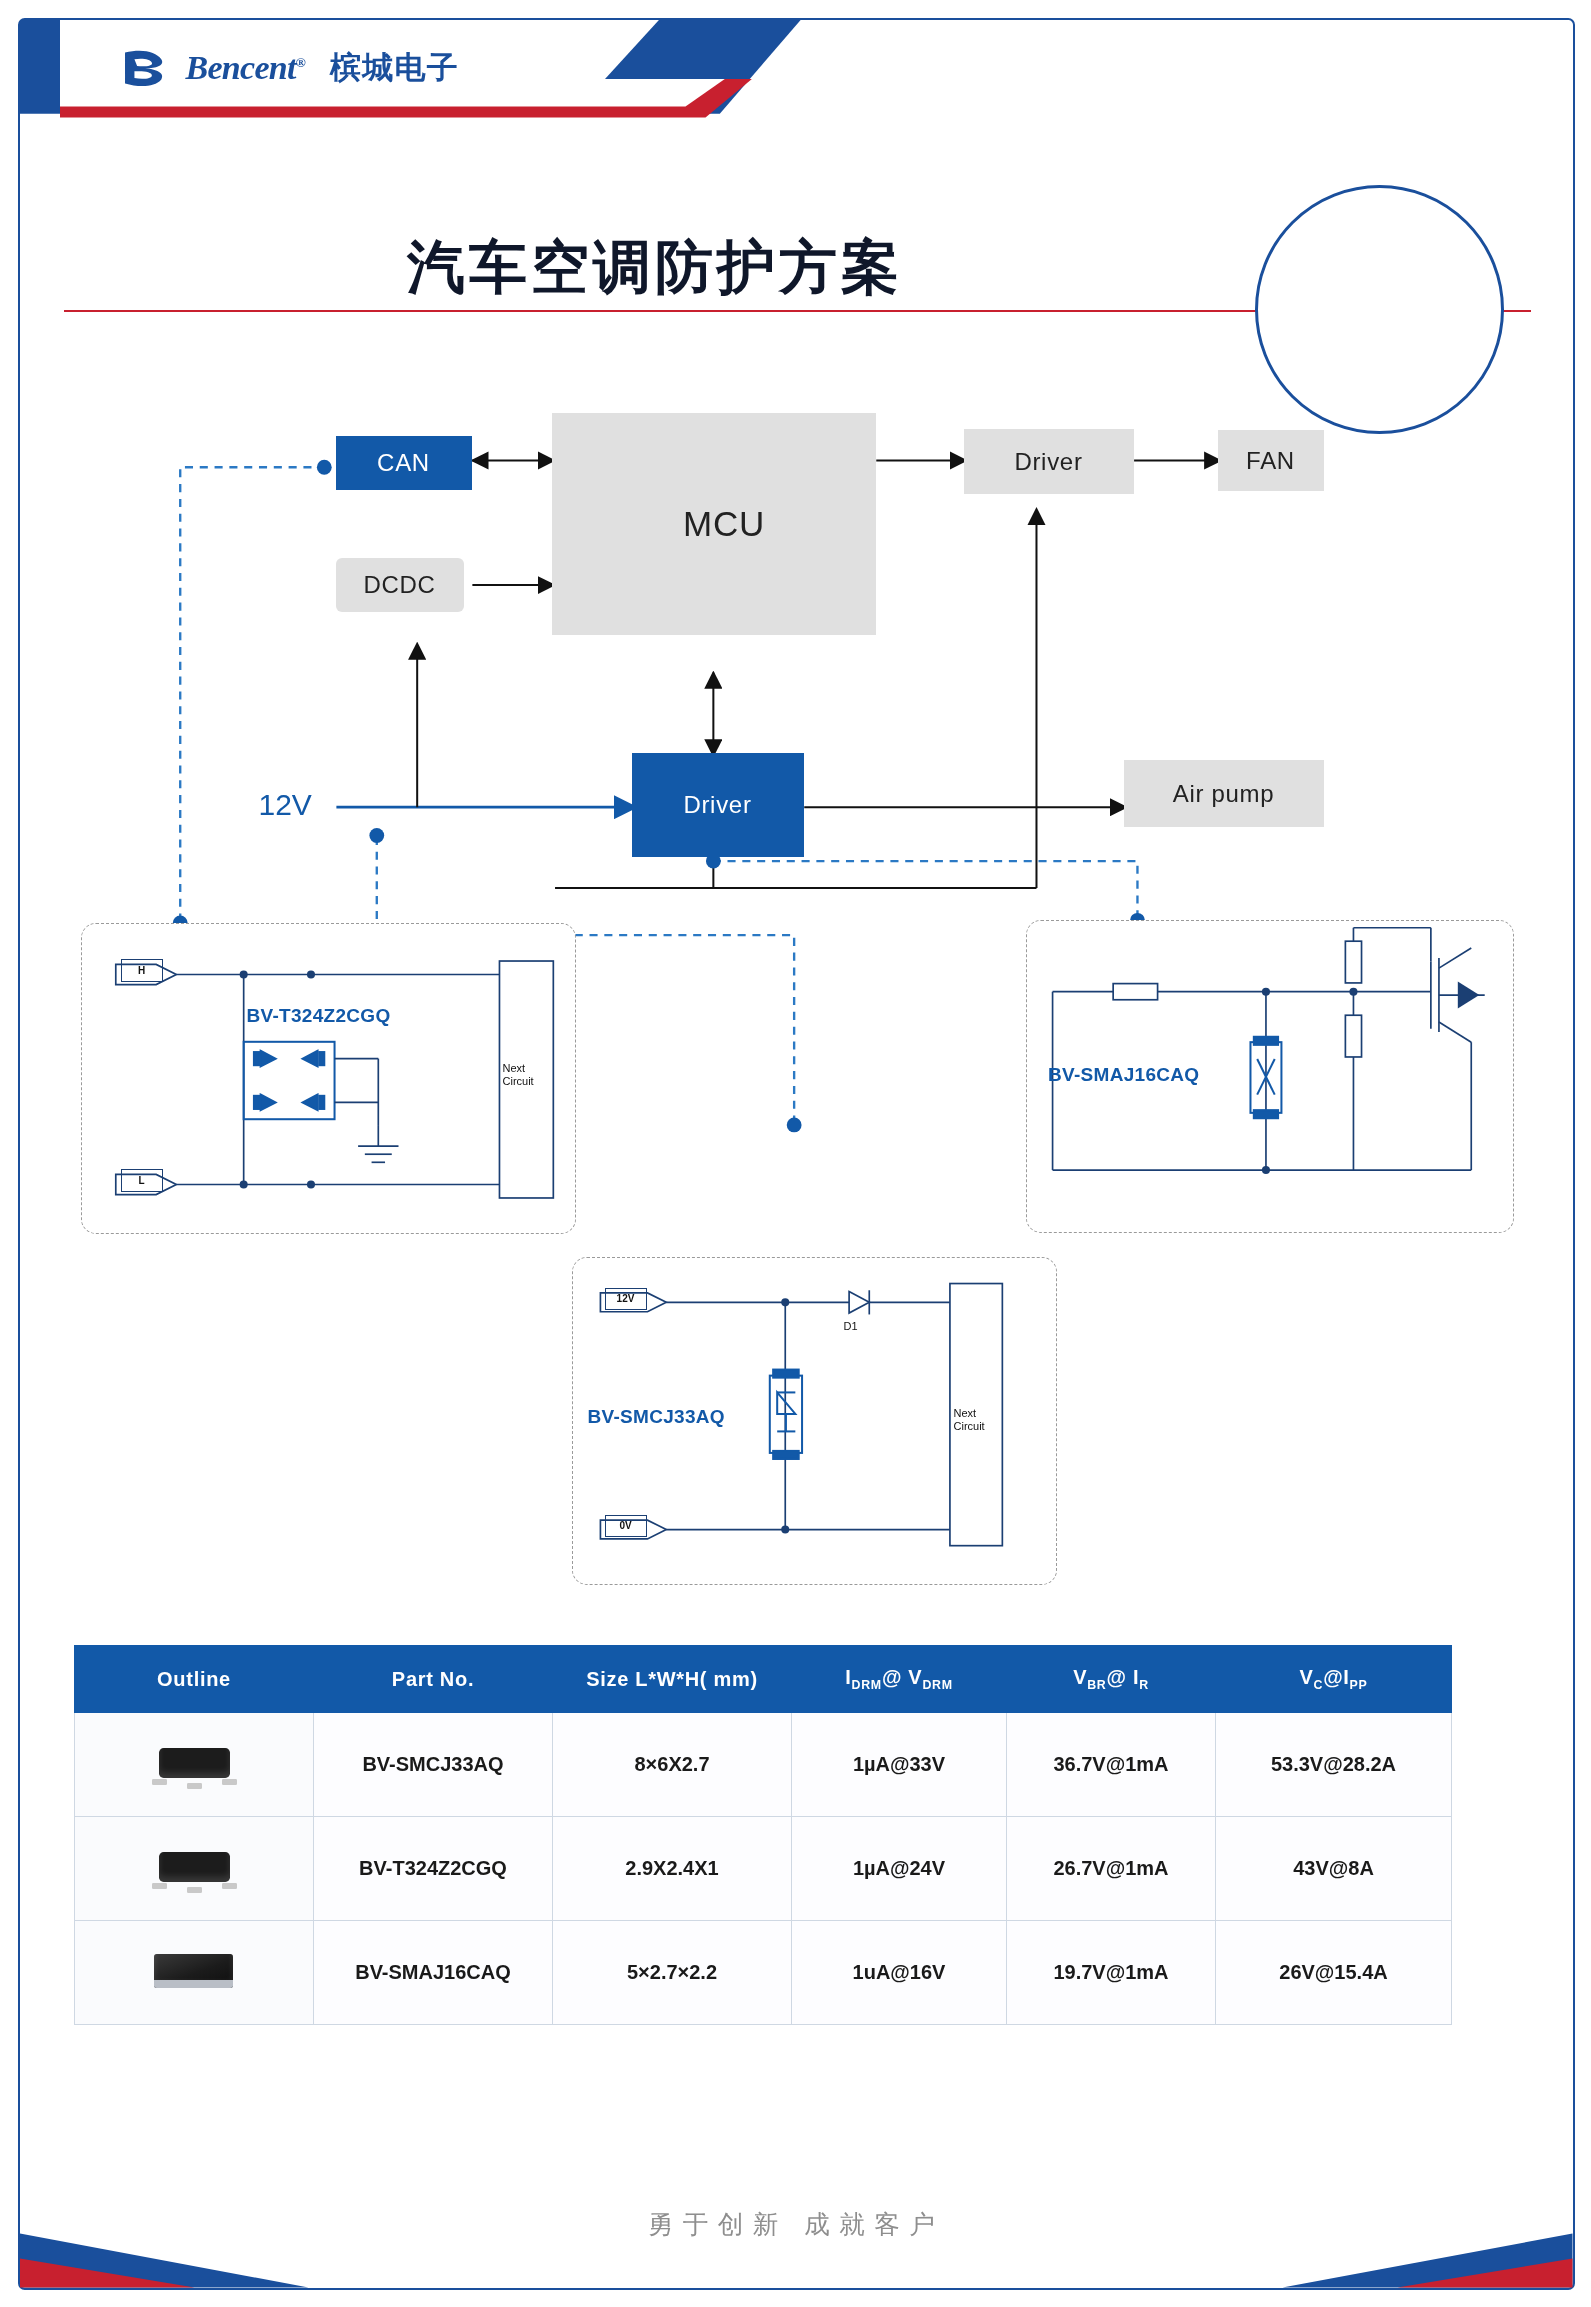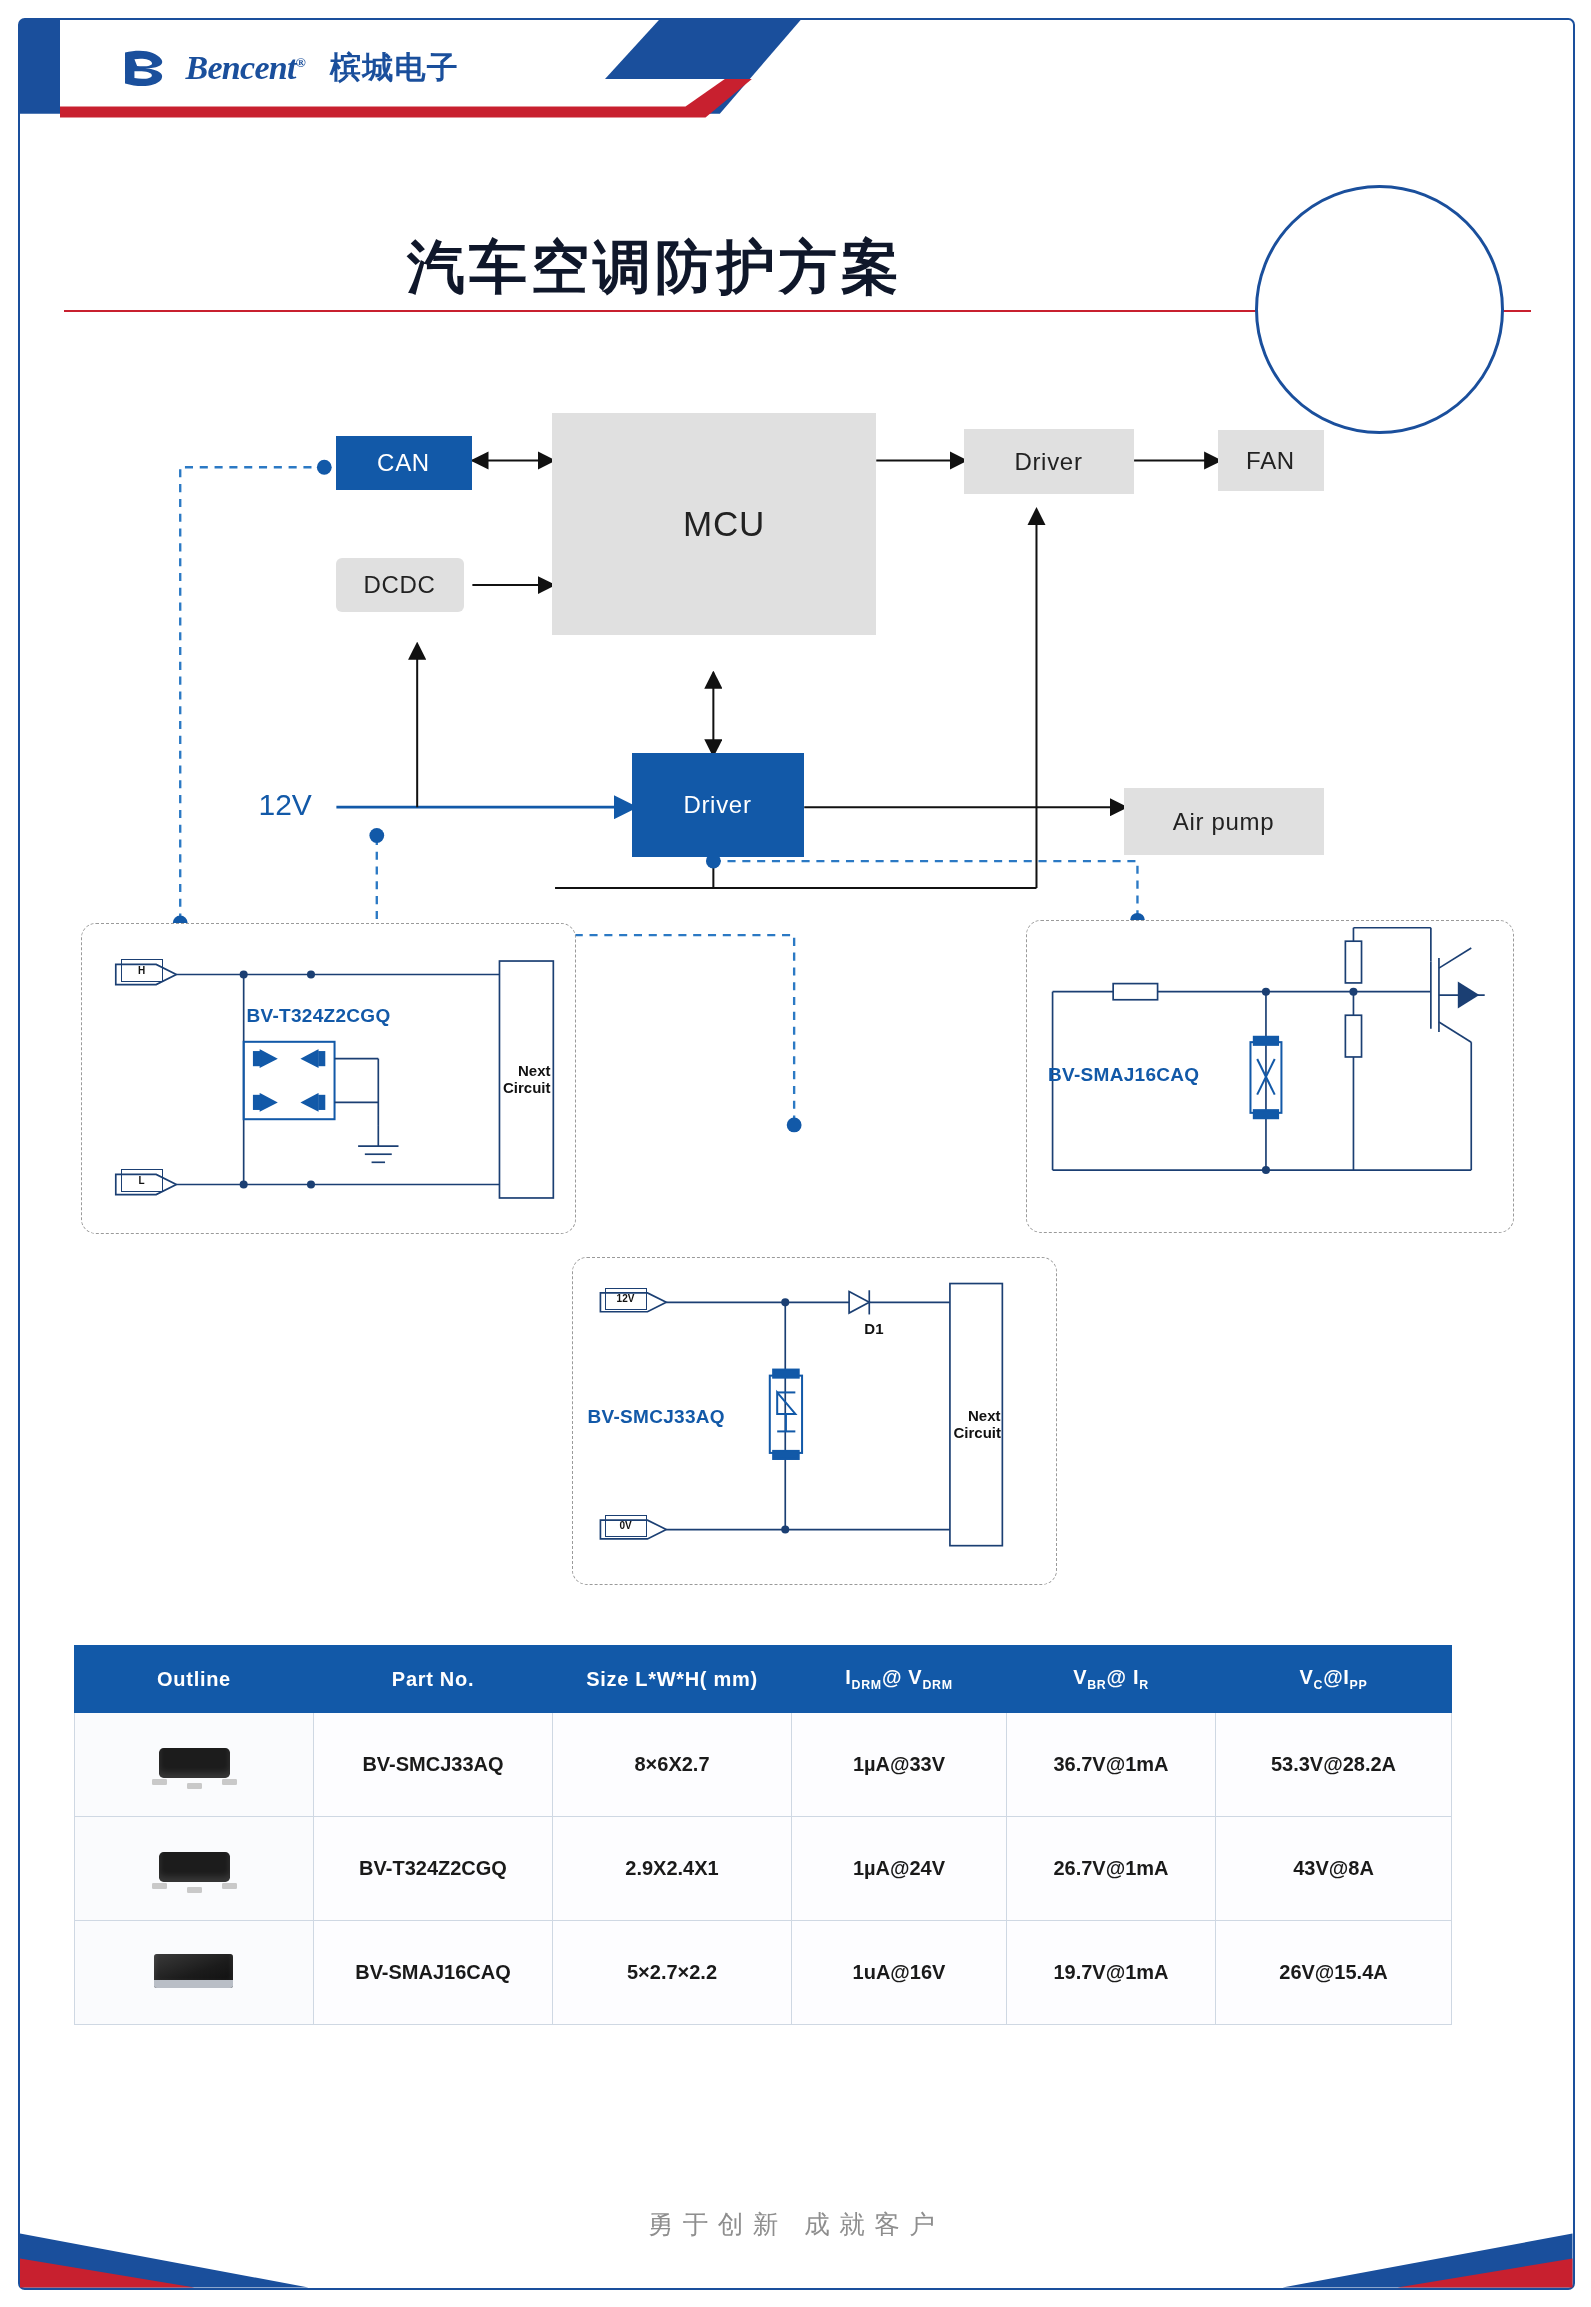--- a/index.html
+++ b/index.html
@@ -140,22 +140,22 @@
     border-radius: 15px;
     background: #ffffff;
   }
   .panel-label {
     position: absolute;
     font-size: 19px; font-weight: bold; color: #1259a8;
     letter-spacing: 0.3px;
   }
   .tiny {
     position: absolute;
-    font-size: 15px; color: #111; font-weight: bold;
-    text-align: right; line-height: 1.15;
+    font-size: 11px; color: #111; font-weight: normal;
+    text-align: left; line-height: 1.15;
   }
   .tinybox {
     position: absolute;
     border: 1.3px solid #1b3f73;
     font-size: 10px; font-weight: bold; color: #111;
     display:flex; align-items:center; justify-content:center;
   }
 
   
   .table-wrap {
@@ -357,21 +357,21 @@
       <circle cx="1660" cy="868" r="11" fill="#1259a8"></circle>
       <circle cx="1030" cy="780" r="11" fill="#1259a8"></circle>
     </svg>
 
     <div class="blk blue" style="left:316px;top:100px;width:136px;height:54px;">CAN</div>
     <div class="blk gray" style="left:316px;top:222px;width:128px;height:54px;border-radius:6px;">DCDC</div>
     <div class="blk gray mcu" style="left:532px;top:77px;width:324px;height:222px;">MCU</div>
     <div class="blk gray" style="left:944px;top:93px;width:170px;height:65px;">Driver</div>
     <div class="blk gray" style="left:1198px;top:94px;width:106px;height:61px;">FAN</div>
     <div class="blk blue" style="left:612px;top:417px;width:172px;height:104px;">Driver</div>
-    <div class="blk gray" style="left:1104px;top:424px;width:200px;height:67px;margin-top:28px;">Air pump</div>
+    <div class="blk gray" style="left:1104px;top:424px;width:200px;height:67px;">Air pump</div>
     <div class="lbl-12v" style="left:239px;top:452px;">12V</div>
 
     <div class="panel" style="left:61px;top:587px;width:495px;height:311px;">
       <svg width="495" height="311" viewBox="0 0 735 462" style="position:absolute;left:0;top:0;">
         <g stroke="#1b3f73" stroke-width="2.5" fill="none">
           <path d="M50,60 L110,60 L140,75 L110,90 L50,90 Z"></path>
           <path d="M50,372 L110,372 L140,387 L110,402 L50,402 Z"></path>
           <line x1="140" y1="75" x2="340" y2="75"></line>
           <line x1="140" y1="387" x2="340" y2="387"></line>
           <line x1="240" y1="75" x2="240" y2="387"></line>

